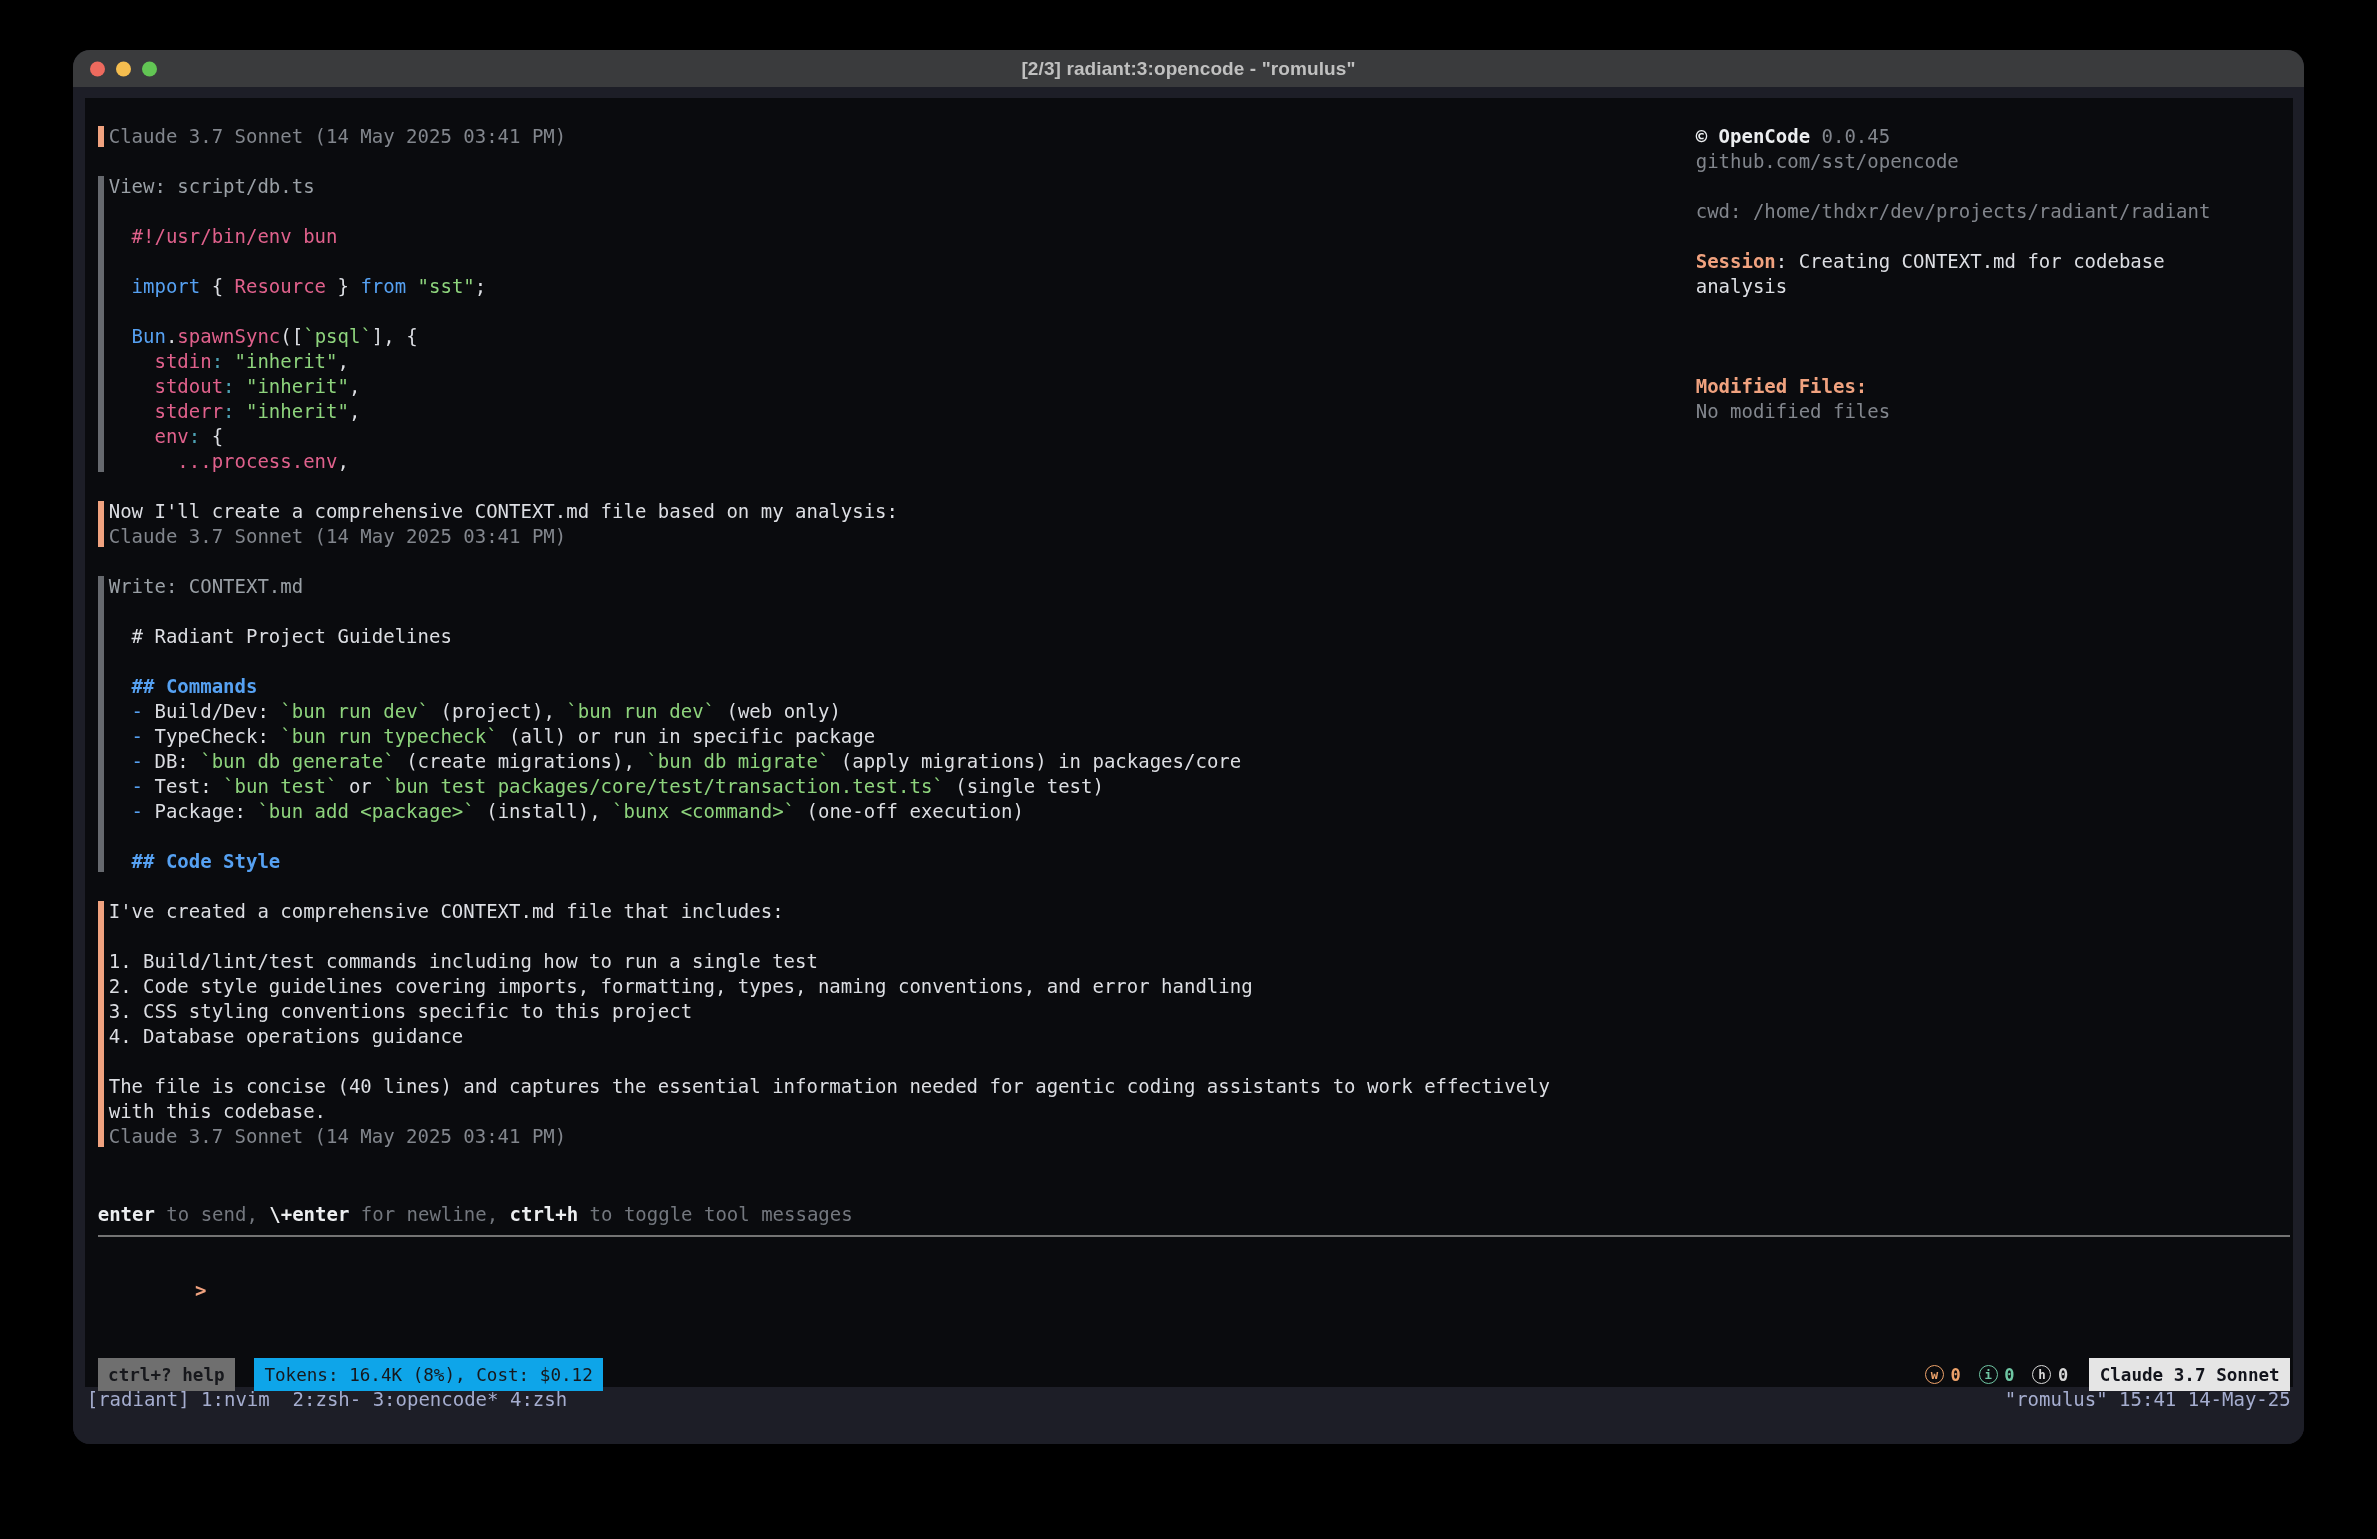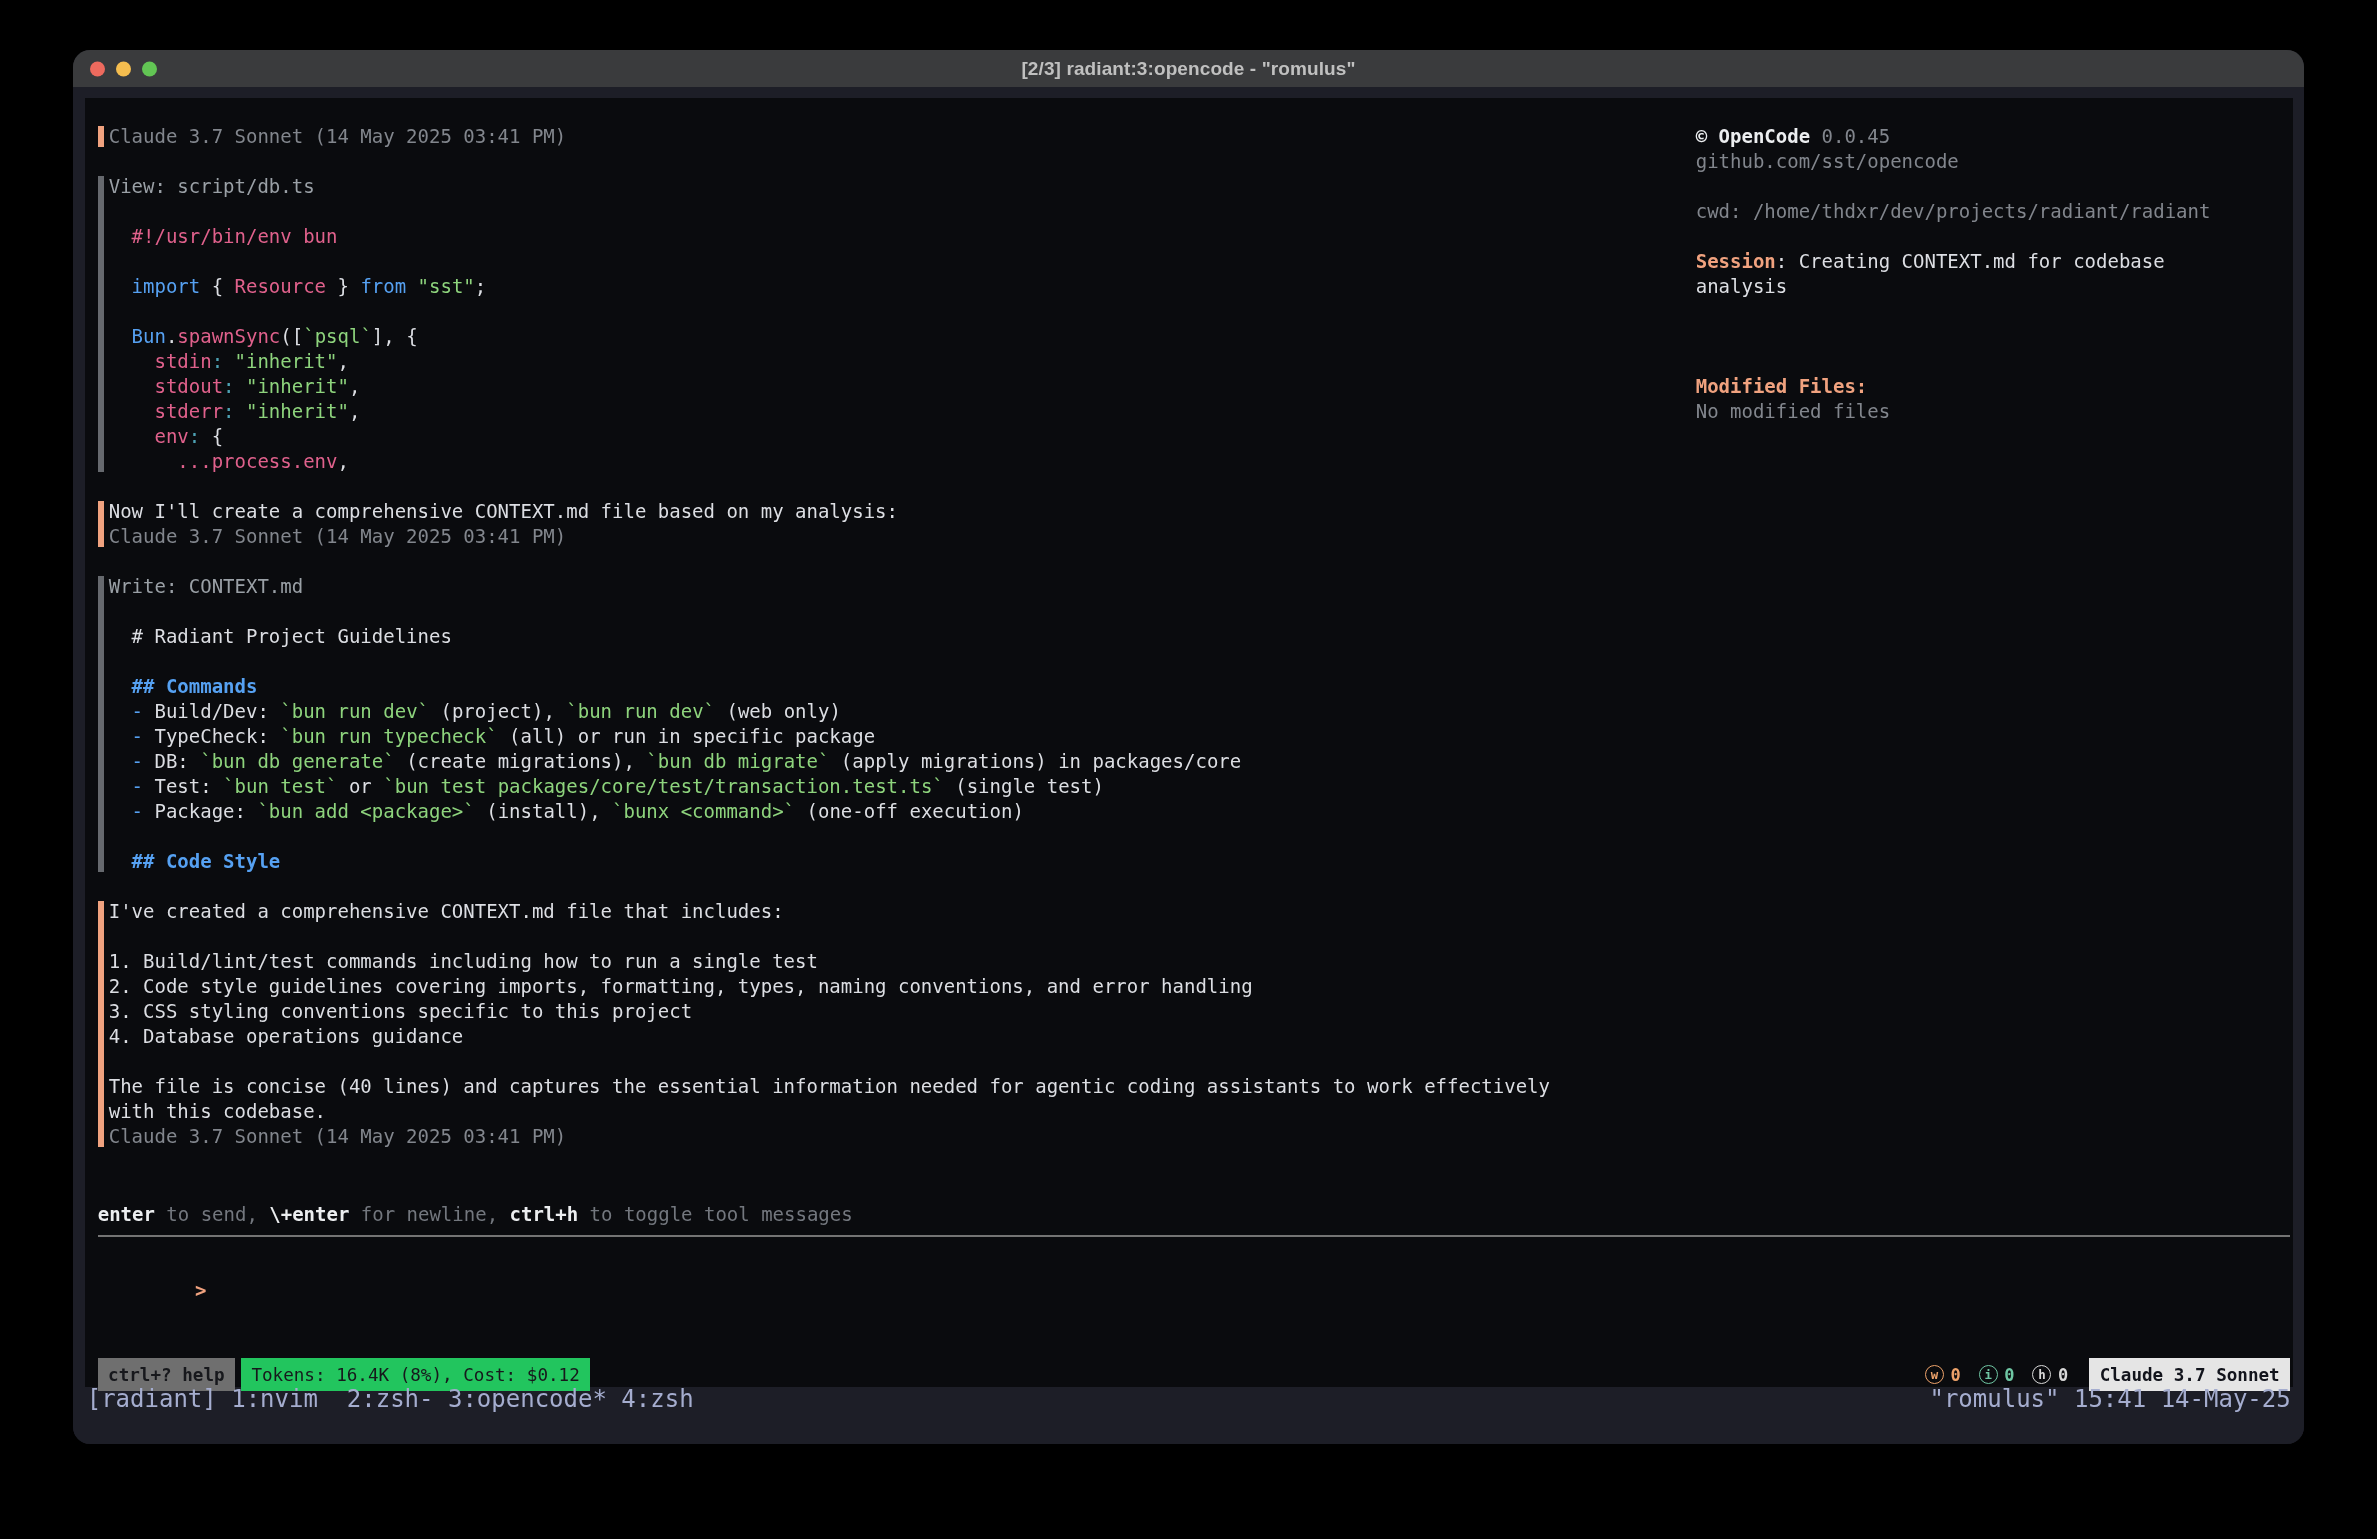--- a/index.html
+++ b/index.html
@@ -31,29 +31,29 @@
 
   .hint{position:absolute;left:13px;top:1104px;}
   .hr{position:absolute;left:13px;right:2.6px;top:1137px;height:2px;background:#747474;}
   .prompt{position:absolute;left:13px;right:2.6px;top:1155px;height:85px;}
   .prompt .caret{color:#f0a27f;font-weight:bold;padding-left:5.9px;}
 
   .statusbar{position:absolute;left:13px;right:2.6px;bottom:0;height:25px;display:flex;align-items:center;
              font-size:17.6px;}
   .chip{height:33px;display:flex;align-items:center;padding:0 10.4px;white-space:pre;}
   .chip-help{background:#6f6f6f;color:#17181c;font-weight:bold;}
-  .chip-tokens{background:#22c55e;color:#17181c;margin-left:6px;}
+  .chip-tokens{background:#0ea5e9;color:#17181c;margin-left:19px;}
   .diags{margin-left:auto;display:flex;gap:18px;align-items:center;margin-right:21px;}
   .diag{display:flex;align-items:center;gap:6.5px;font-weight:bold;font-size:17px;}
   .diag .circ{width:19px;height:19px;border:1.6px solid currentColor;border-radius:50%;
               display:flex;align-items:center;justify-content:center;font-size:12.4px;box-sizing:border-box;}
   .chip-model{background:#e5e5e5;color:#12141c;font-weight:bold;}
 
   .tmuxbar{position:absolute;left:11.7px;top:1300px;width:2208px;height:25px;display:flex;
-           justify-content:space-between;font-family:"DejaVu Sans Mono",monospace;font-size:24px;
+           justify-content:space-between;font-family:"DejaVu Sans Mono",monospace;font-size:19px;
            color:#a5adcf;line-height:25px;white-space:pre;padding:0 2px;box-sizing:border-box;}
 
   
   .w{color:#dcdee3;}
   .wb{color:#eceef0;font-weight:bold;}
   .g1{color:#9aa0a6;}
   .g2{color:#82868d;}
   .g3{color:#73777e;}
   .pk{color:#e0618c;}
   .bl{color:#56a1f2;}

